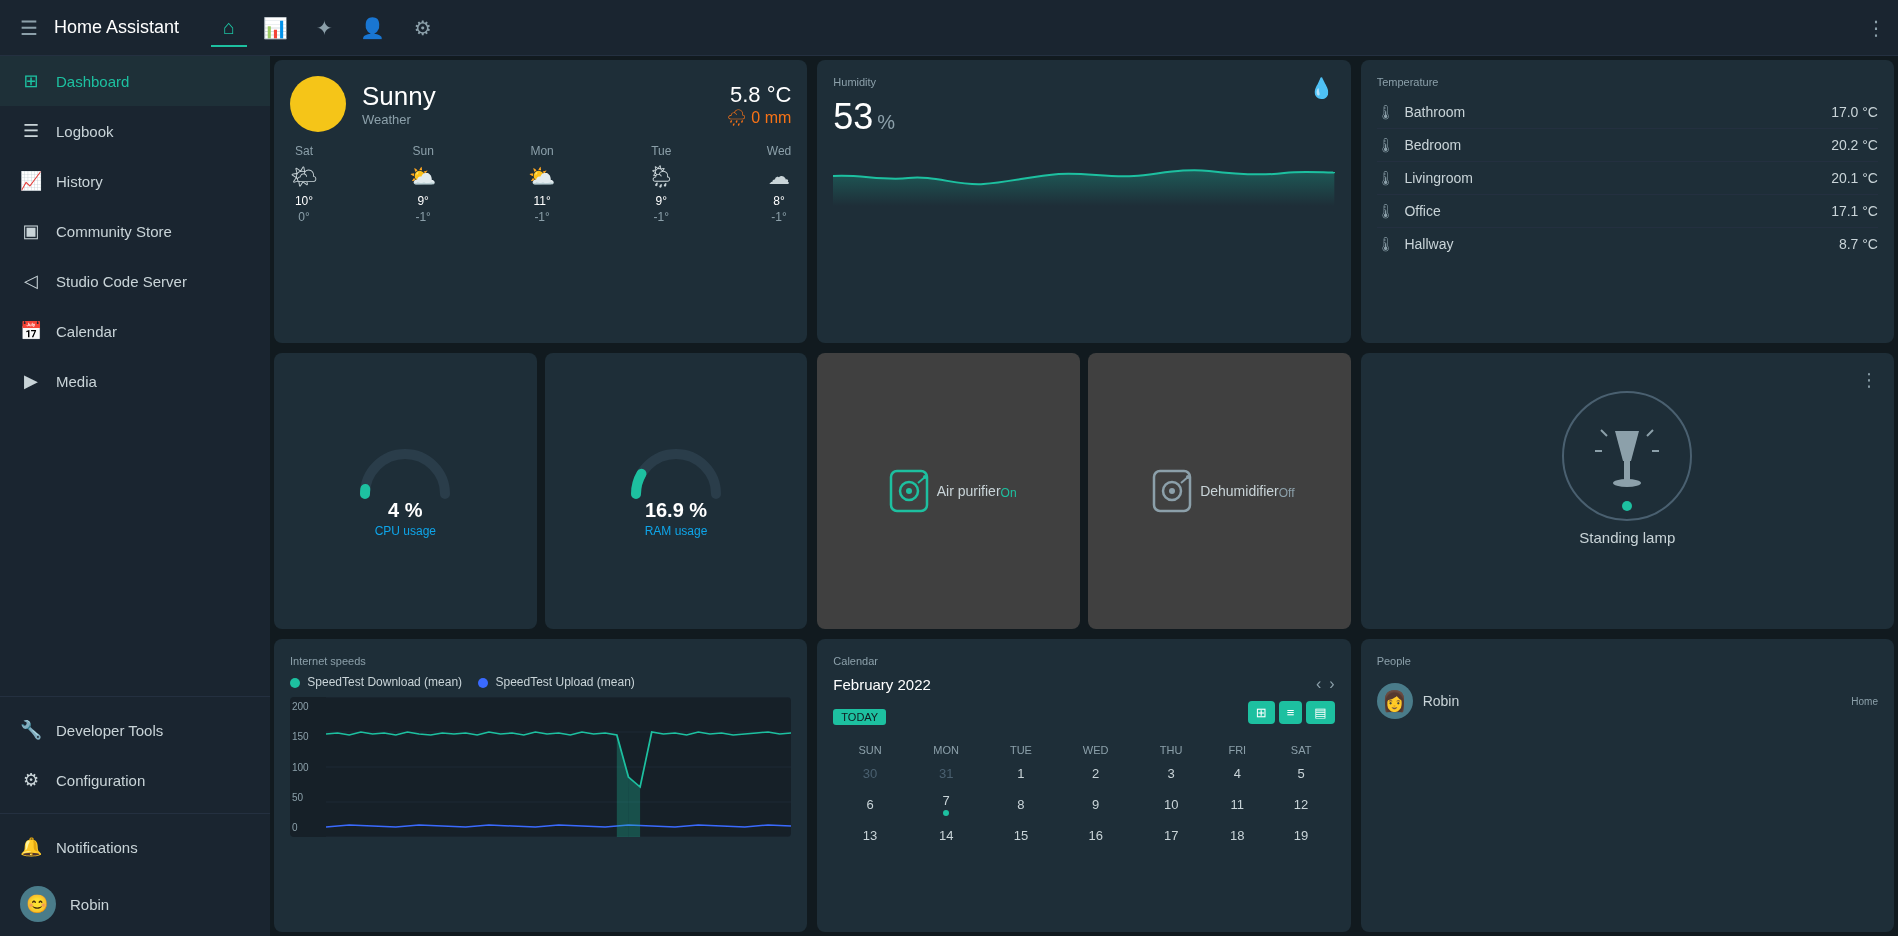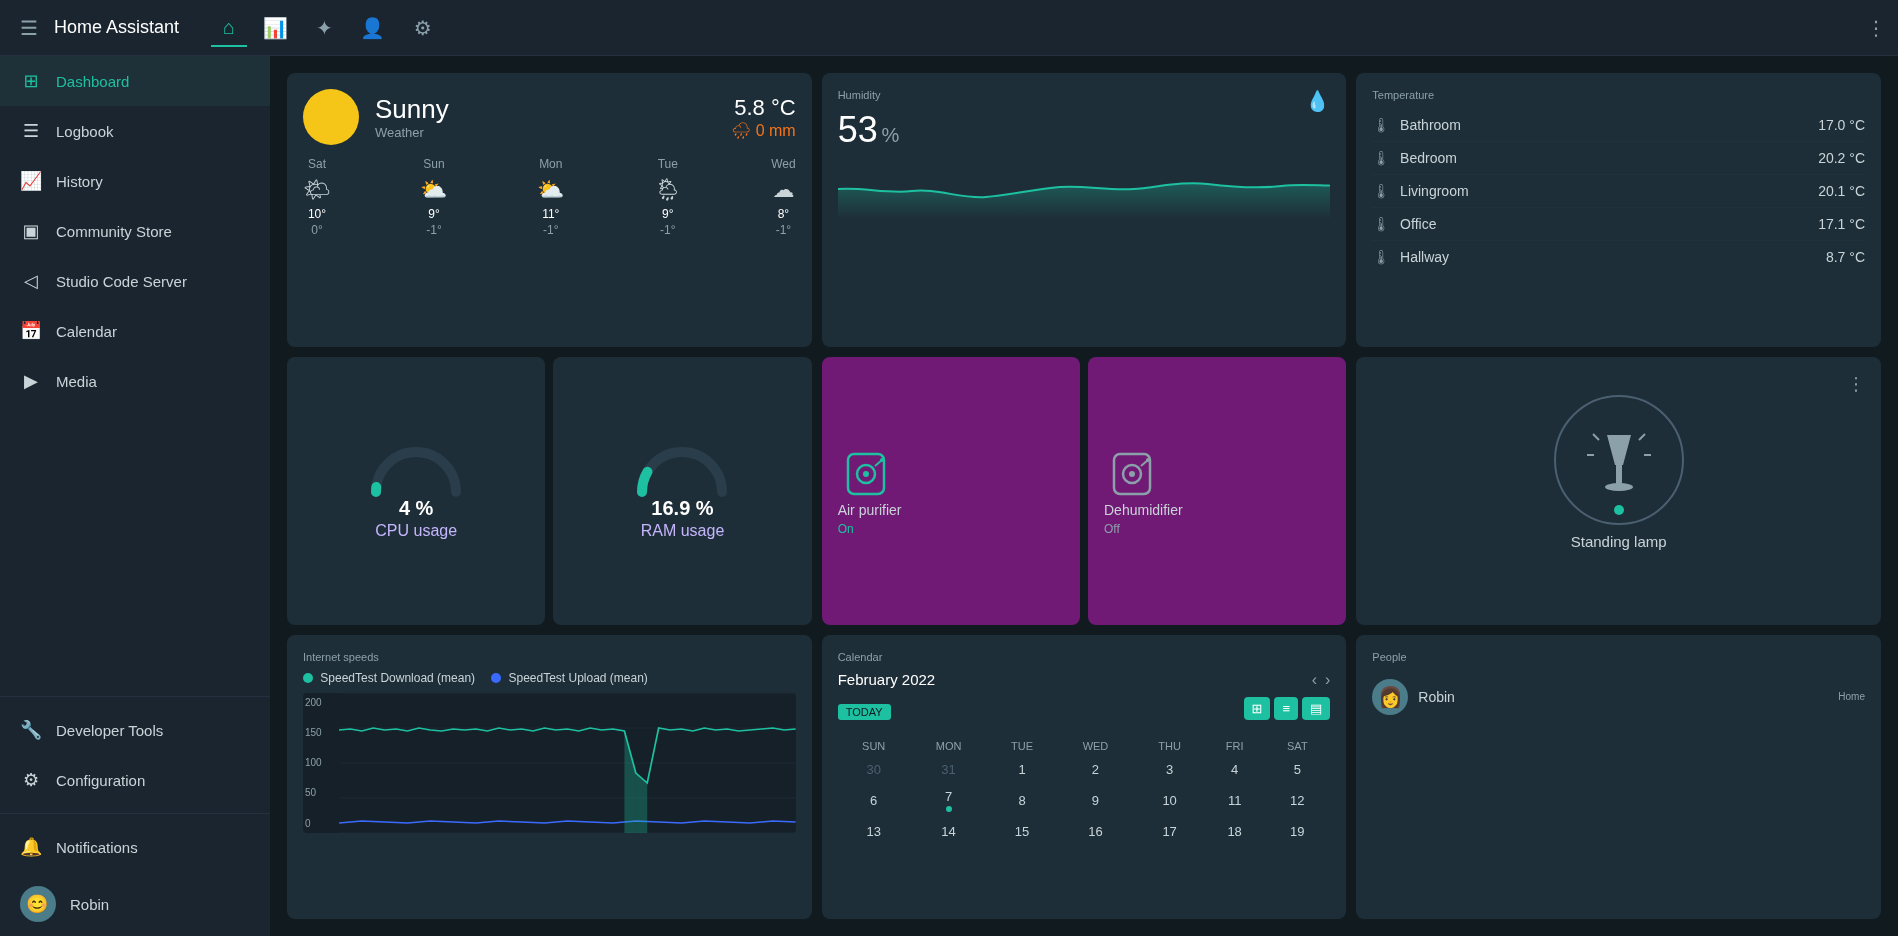--- a/index.html
+++ b/index.html
@@ -21,21 +21,21 @@
     
     .sidebar { width: 270px; background: #1a2530; display: flex; flex-direction: column; flex-shrink: 0; overflow-y: auto; }
     .sidebar-item { display: flex; align-items: center; gap: 14px; padding: 14px 20px; cursor: pointer; color: #c9d4d8; font-size: 15px; }
     .sidebar-item.active { color: #1dc0a0; background: #1e3038; }
     .sidebar-item .icon { font-size: 18px; width: 22px; text-align: center; }
     .sidebar-divider { margin: 8px 0; border: none; border-top: 1px solid #243040; }
     .sidebar-bottom { margin-top: auto; }
     .sidebar-avatar { width: 36px; height: 36px; border-radius: 50%; background: #4a7c8a; display: flex; align-items: center; justify-content: center; font-size: 18px; flex-shrink: 0; }
 
     
-    .content { flex: 1; overflow-y: auto; padding: 17px; display: grid; grid-template-columns: 1fr 1fr 1fr; grid-template-rows: auto auto auto; gap: 10px; }
+    .content { flex: 1; overflow-y: auto; padding: 4px; display: grid; grid-template-columns: 1fr 1fr 1fr; grid-template-rows: auto auto auto; gap: 10px; }
 
     
     .card { background: #1e2e38; border-radius: 8px; padding: 16px; }
     .card-title { color: #8ca0aa; font-size: 11px; margin-bottom: 8px; }
 
     
     .weather-card { grid-column: 1; grid-row: 1; }
     .weather-main { display: flex; align-items: center; gap: 16px; margin-bottom: 12px; }
     .weather-sun { width: 56px; height: 56px; background: #f5c518; border-radius: 50%; flex-shrink: 0; }
     .weather-info .weather-condition { font-size: 26px; font-weight: 300; color: #fff; }
@@ -47,39 +47,39 @@
     .forecast-day { text-align: center; font-size: 12px; }
     .forecast-day .day-name { color: #8ca0aa; margin-bottom: 6px; }
     .forecast-day .day-icon { font-size: 22px; margin-bottom: 4px; }
     .forecast-day .day-high { color: #fff; }
     .forecast-day .day-low { color: #8ca0aa; margin-top: 2px; }
 
     
     .system-card { grid-column: 1; grid-row: 2; display: flex; gap: 8px; }
     .gauge-card { flex: 1; background: #1e2e38; border-radius: 8px; padding: 12px; display: flex; flex-direction: column; align-items: center; justify-content: center; }
     .gauge-val { font-size: 20px; font-weight: 600; color: #fff; margin-bottom: 2px; }
-    .gauge-label { font-size: 16px; color: #c4b5fd; }
+    .gauge-label { font-size: 12px; color: #0ea5e9; }
 
     
     .internet-card { grid-column: 1; grid-row: 3; }
     .internet-legend { display: flex; gap: 16px; margin-bottom: 8px; font-size: 12px; }
     .legend-dot { width: 10px; height: 10px; border-radius: 50%; display: inline-block; margin-right: 4px; vertical-align: middle; }
     .chart-area { background: #162028; border-radius: 4px; height: 140px; position: relative; overflow: hidden; }
     .chart-y-labels { position: absolute; left: 0; top: 0; bottom: 0; width: 36px; display: flex; flex-direction: column; justify-content: space-between; padding: 4px 2px; font-size: 10px; color: #8ca0aa; }
     .chart-lines { position: absolute; left: 36px; right: 0; top: 0; bottom: 0; }
 
     
     .humidity-card { grid-column: 2; grid-row: 1; }
     .humidity-value { font-size: 36px; color: #fff; margin-bottom: 0; }
     .humidity-unit { font-size: 20px; color: #8ca0aa; }
     .humidity-chart { margin-top: 8px; }
 
     
     .appliances-card { grid-column: 2; grid-row: 2; display: flex; gap: 8px; }
-    .appliance-card { flex: 1; background: #701a75; border-radius: 8px; padding: 16px; display: flex; flex-direction: column; align-items: flex-start; justify-content: center; cursor: pointer; }
+    .appliance-card { flex: 1; background: #404040; border-radius: 8px; padding: 16px; display: flex; flex-direction: row; align-items: center; justify-content: center; cursor: pointer; }
     .appliance-name { font-size: 14px; color: #c9d4d8; }
     .appliance-status { font-size: 12px; color: #8ca0aa; margin-top: 4px; }
     .appliance-status.on { color: #1dc0a0; }
 
     
     .calendar-card { grid-column: 2; grid-row: 3; }
     .calendar-header { display: flex; align-items: center; justify-content: space-between; margin-bottom: 8px; }
     .calendar-month { font-size: 15px; color: #fff; font-weight: 500; }
     .calendar-nav { display: flex; gap: 4px; }
     .calendar-toolbar { display: flex; gap: 4px; margin-bottom: 8px; }

